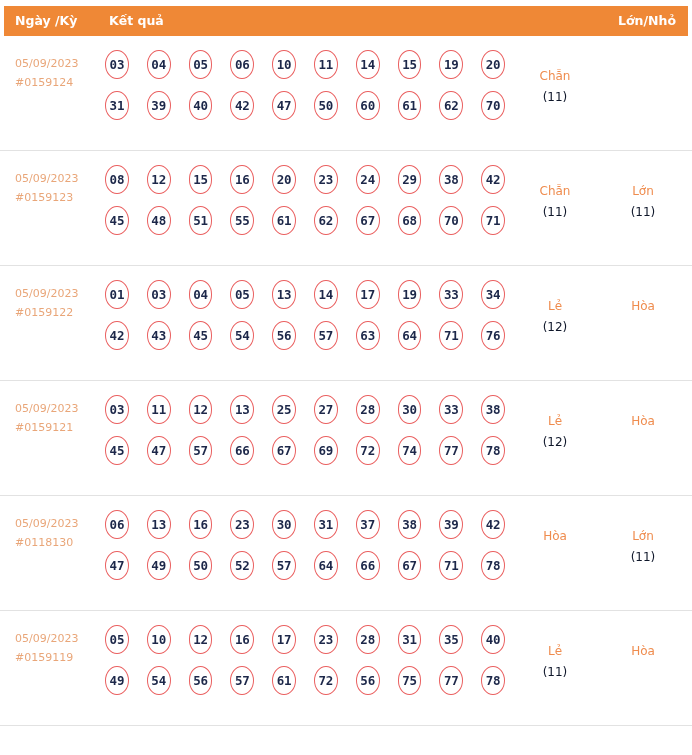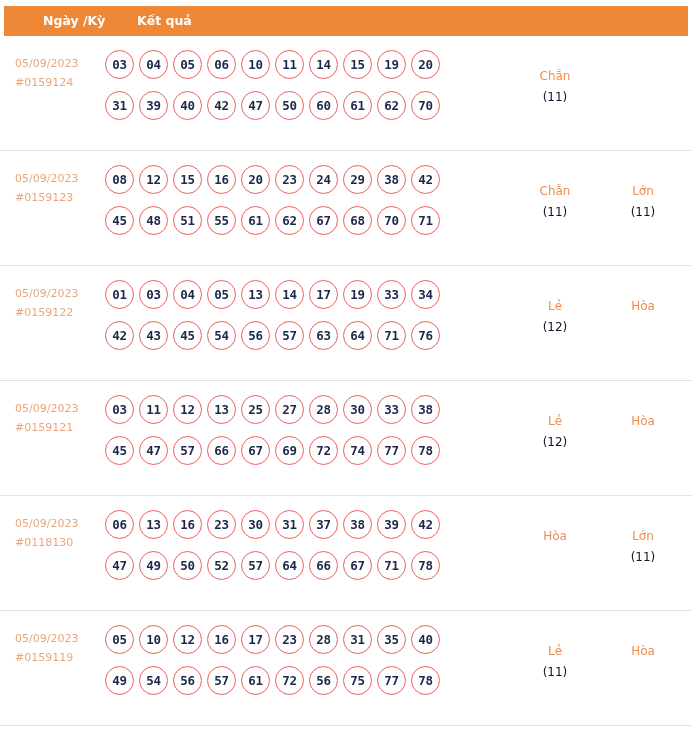--- a/index.html
+++ b/index.html
@@ -27,21 +27,20 @@
     color: #ffffff;
     font-size: 12.5px;
     font-weight: bold;
   }
   .th {
     position: absolute;
     top: 0;
     height: 42px;
     line-height: 30px;
     white-space: nowrap;
-    margin-left: 28px;
   }
   .th-date   { left: 11px; }
   .th-result { left: 105px; }
   .th-oddeven{ left: 519px; width: 72px; text-align: center; }
   .th-bigsmall{ left: 605px; width: 76px; text-align: center; }
 
   
   .row {
     position: relative;
     height: 114px;
@@ -62,21 +61,21 @@
   .date-line, .draw-line { display: block; white-space: nowrap; }
 
   .cell-balls {
     position: absolute;
     left: 105px;
     top: 14px;
     width: 400px;
   }
   .ball-line {
     display: flex;
-    gap: 5px;
+    gap: 18px;
     margin-bottom: 12px;
   }
   .ball {
     width: 29px;
     height: 29px;
     border-radius: 50%;
     border: 1.4px solid #ea6060;
     box-sizing: border-box;
     display: flex;
     align-items: center;
@@ -104,20 +103,21 @@
   .tag-count:empty { display: none; }
 </style>
 </head>
 <body>
 
 <div class="results-table">
 
   <div class="table-header">
     <div class="th th-date">Ngày /Kỳ</div>
     <div class="th th-result">Kết quả</div>
+    <div class="th th-bigsmall">Lớn/Nhỏ</div>
   </div>
 
   <div id="rows-container">
       <div class="row">
         <div class="cell-date">
           <span class="date-line">05/09/2023</span>
           <span class="draw-line">#0159124</span>
         </div>
         <div class="cell-balls">
           <div class="ball-line">

